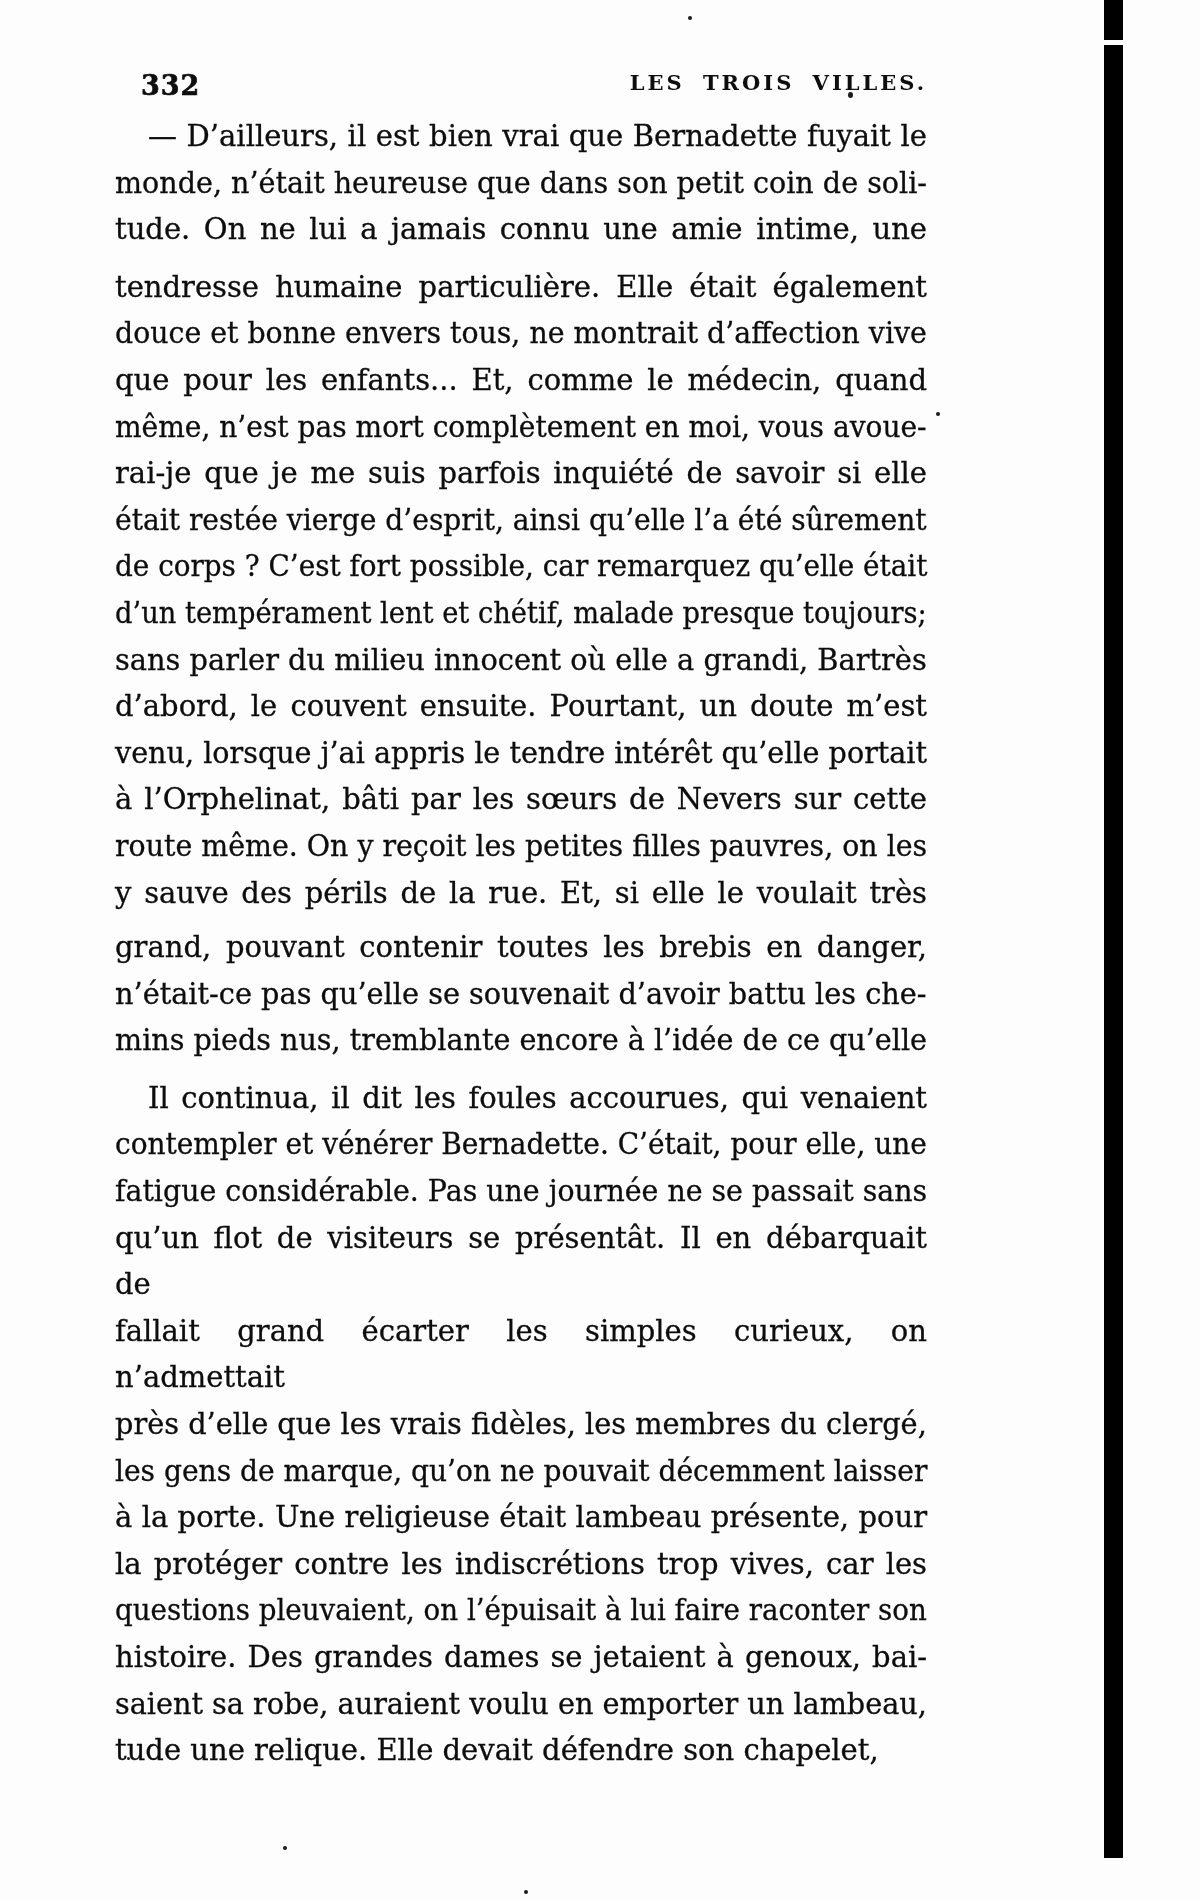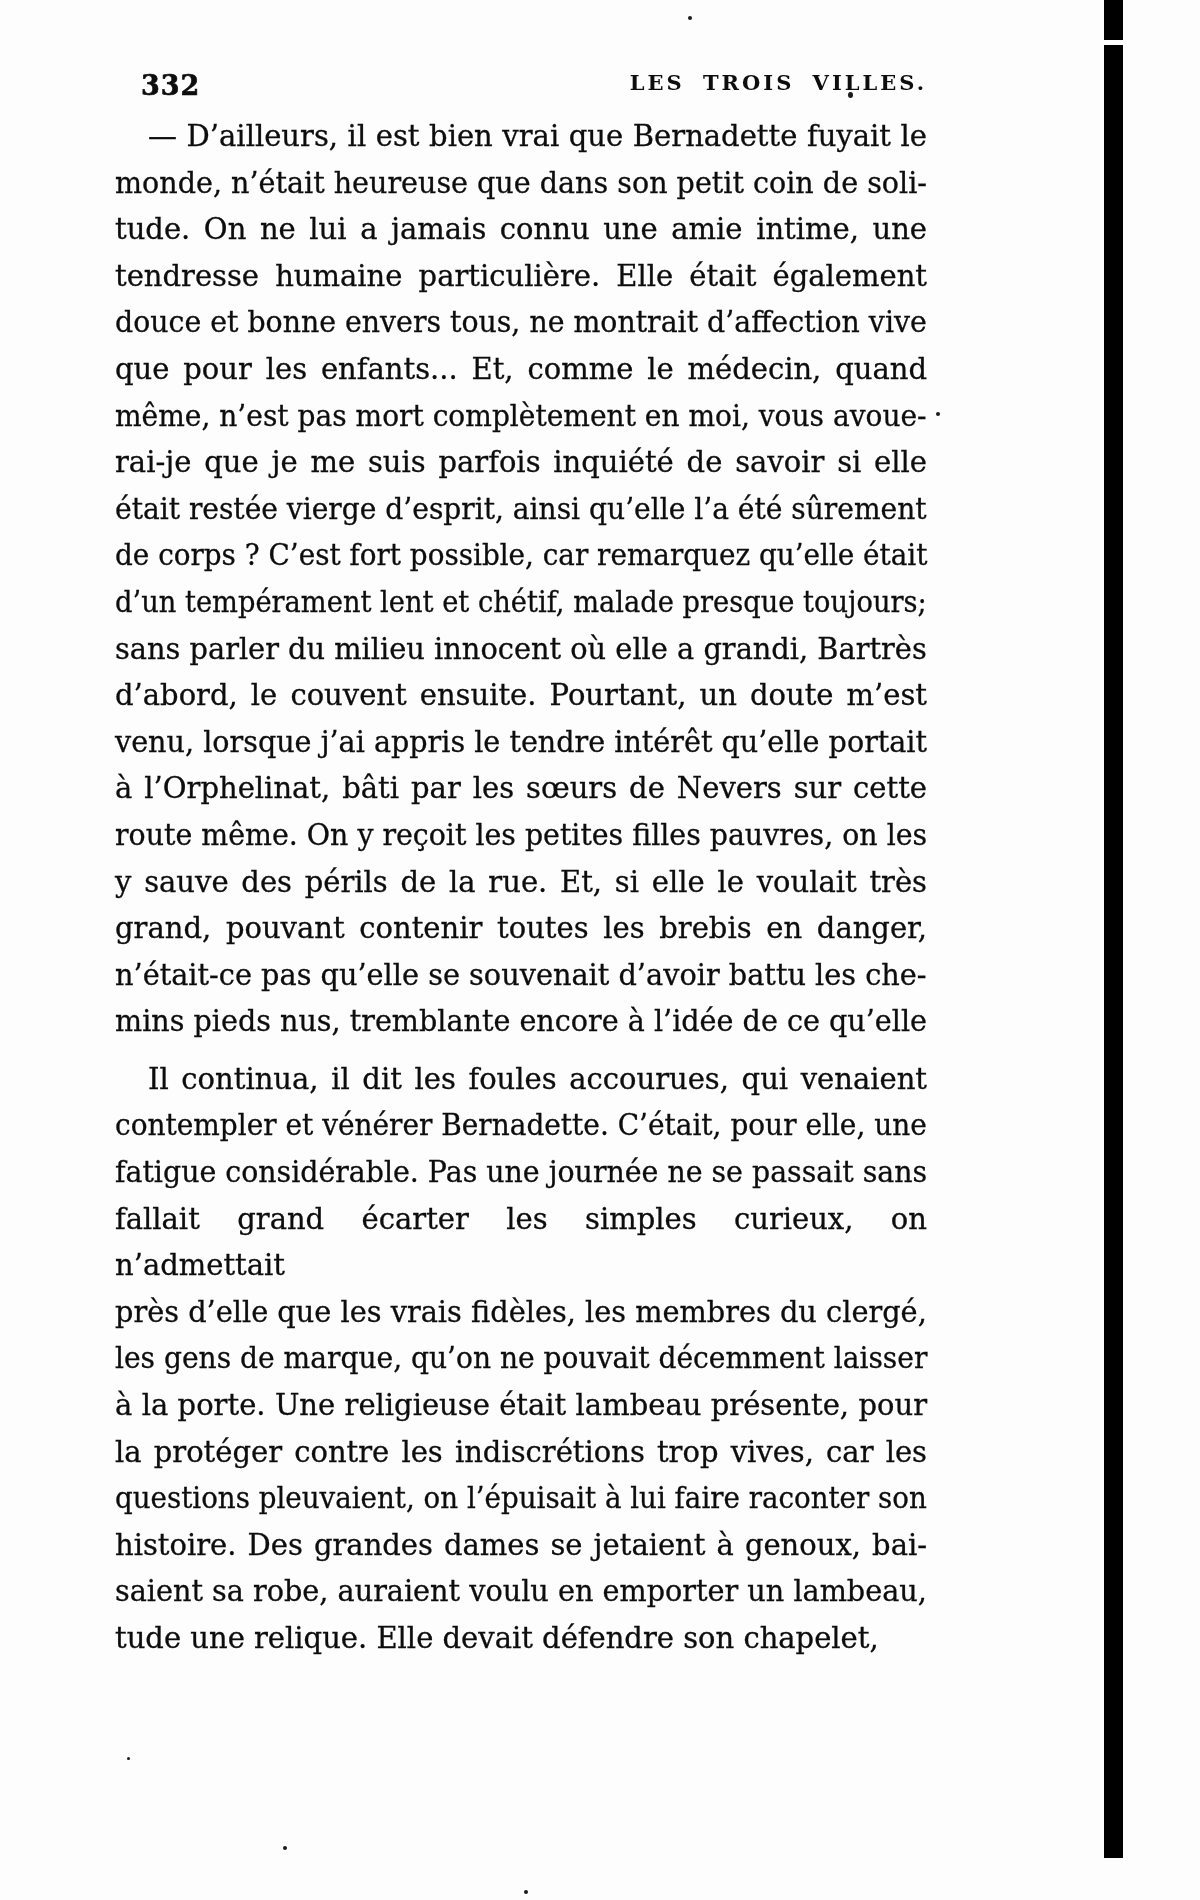--- a/index.html
+++ b/index.html
@@ -97,42 +97,43 @@
   <header class="page-header">
     <span class="page-number">332</span>
     <span class="running-title">LES TROIS VILLES.</span>
   </header>
 
   <main class="text-block">
     <div class="paragraph">
         <div class="line indent" style="white-space: normal;">— D’ailleurs, il est bien vrai que Bernadette fuyait le</div>
         <div class="line" style="white-space: nowrap; transform-origin: 0px 50%; transform: scaleX(0.985437);">monde, n’était heureuse que dans son petit coin de soli-</div>
         <div class="line" style="white-space: normal;">tude. On ne lui a jamais connu une amie intime, une</div>
-        <div class="line" style="white-space: normal;">tendresse humaine particulière. Elle était également</div>
+        <div class="line" style="white-space: normal; margin-top: 11px;">tendresse humaine particulière. Elle était également</div>
         <div class="line" style="white-space: nowrap; transform-origin: 0px 50%; transform: scaleX(0.978313);">douce et bonne envers tous, ne montrait d’affection vive</div>
         <div class="line" style="white-space: normal;">que pour les enfants... Et, comme le médecin, quand</div>
         <div class="line" style="white-space: nowrap; transform-origin: 0px 50%; transform: scaleX(0.967819);">même, n’est pas mort complètement en moi, vous avoue-</div>
         <div class="line" style="white-space: normal;">rai-je que je me suis parfois inquiété de savoir si elle</div>
         <div class="line" style="white-space: nowrap; transform-origin: 0px 50%; transform: scaleX(0.968974);">était restée vierge d’esprit, ainsi qu’elle l’a été sûrement</div>
         <div class="line" style="white-space: nowrap; transform-origin: 0px 50%; transform: scaleX(0.959811);">de corps ? C’est fort possible, car remarquez qu’elle était</div>
         <div class="line" style="white-space: nowrap; transform-origin: 0px 50%; transform: scaleX(0.940904);">d’un tempérament lent et chétif, malade presque toujours;</div>
         <div class="line" style="white-space: nowrap; transform-origin: 0px 50%; transform: scaleX(0.99388);">sans parler du milieu innocent où elle a grandi, Bartrès</div>
         <div class="line" style="white-space: normal;">d’abord, le couvent ensuite. Pourtant, un doute m’est</div>
         <div class="line" style="white-space: nowrap; transform-origin: 0px 50%; transform: scaleX(0.986634);">venu, lorsque j’ai appris le tendre intérêt qu’elle portait</div>
         <div class="line" style="white-space: normal;">à l’Orphelinat, bâti par les sœurs de Nevers sur cette</div>
         <div class="line" style="white-space: nowrap; transform-origin: 0px 50%; transform: scaleX(0.979493);">route même. On y reçoit les petites filles pauvres, on les</div>
         <div class="line" style="white-space: normal;">y sauve des périls de la rue. Et, si elle le voulait très</div>
-        <div class="line" style="white-space: normal;">grand, pouvant contenir toutes les brebis en danger,</div>
+        <div class="line" style="white-space: normal; margin-top: 8px;">grand, pouvant contenir toutes les brebis en danger,</div>
         <div class="line" style="white-space: nowrap; transform-origin: 0px 50%; transform: scaleX(0.991453);">n’était-ce pas qu’elle se souvenait d’avoir battu les che-</div>
         <div class="line" style="white-space: nowrap; transform-origin: 0px 50%; transform: scaleX(0.986634);">mins pieds nus, tremblante encore à l’idée de ce qu’elle</div>
       </div>
     <div class="paragraph">
         <div class="line indent" style="white-space: normal;">Il continua, il dit les foules accourues, qui venaient</div>
         <div class="line" style="white-space: nowrap; transform-origin: 0px 50%; transform: scaleX(0.964371);">contempler et vénérer Bernadette. C’était, pour elle, une</div>
         <div class="line" style="white-space: nowrap; transform-origin: 0px 50%; transform: scaleX(0.979493);">fatigue considérable. Pas une journée ne se passait sans</div>
+        <div class="line" style="white-space: normal;">qu’un flot de visiteurs se présentât. Il en débarquait de</div>
         <div class="line" style="white-space: normal;">fallait grand écarter les simples curieux, on n’admettait</div>
         <div class="line" style="white-space: nowrap; transform-origin: 0px 50%; transform: scaleX(0.992665);">près d’elle que les vrais fidèles, les membres du clergé,</div>
         <div class="line" style="white-space: nowrap; transform-origin: 0px 50%; transform: scaleX(0.968974);">les gens de marque, qu’on ne pouvait décemment laisser</div>
         <div class="line" style="white-space: normal;">à la porte. Une religieuse était lambeau présente, pour</div>
         <div class="line" style="white-space: normal;">la protéger contre les indiscrétions trop vives, car les</div>
         <div class="line" style="white-space: nowrap; transform-origin: 0px 50%; transform: scaleX(0.955294);">questions pleuvaient, on l’épuisait à lui faire raconter son</div>
         <div class="line" style="white-space: normal;">histoire. Des grandes dames se jetaient à genoux, bai-</div>
         <div class="line" style="white-space: nowrap; transform-origin: 0px 50%; transform: scaleX(0.989038);">saient sa robe, auraient voulu en emporter un lambeau,</div>
         <div class="line last" style="white-space: normal;">tude une relique. Elle devait défendre son chapelet,</div>
       </div>

